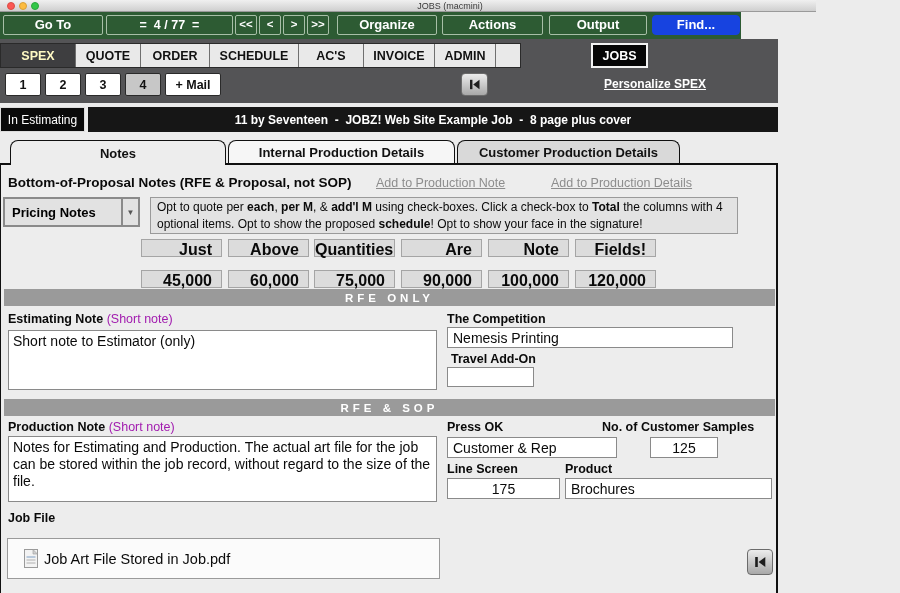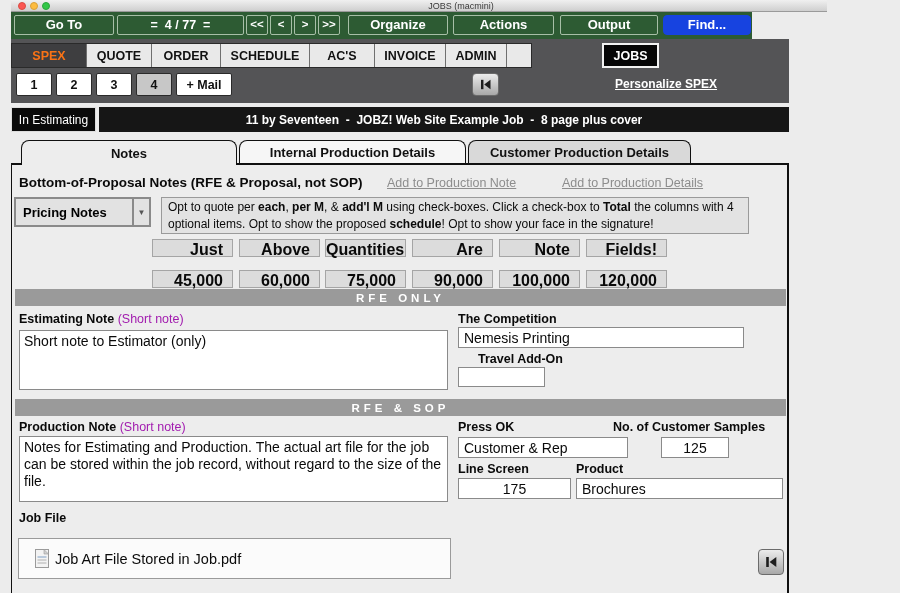--- a/index.html
+++ b/index.html
@@ -1,17 +1,17 @@
 <!DOCTYPE html>
 <html><head>
 <meta charset="utf-8">
 <style>
   * { margin:0; padding:0; box-sizing:border-box; }
   body { background:#ececec; font-family:"Liberation Sans", sans-serif; }
-  .screen { position:relative; width:816px; height:593px; background:#ececec; overflow:hidden;margin-left:11px; }
+  .screen { position:relative; width:816px; height:593px; background:#ececec; overflow:hidden; }
 
   
   .titlebar { position:absolute; left:0; top:0; width:900px; height:12px;
     background:linear-gradient(#f0f0f0,#cfcfcf); border-bottom:1px solid #9a9a9a; }
   .wtitle { position:absolute; left:0; top:1px; width:100%; text-align:center;
     font-size:9px; color:#3a3a3a; }
   .light { position:absolute; top:2px; width:8px; height:8px; border-radius:50%; }
   .light.red { left:7px; background:#fc5753; border:1px solid #d94c44; }
   .light.yellow { left:19px; background:#fdbc40; border:1px solid #d8a038; }
   .light.green { left:31px; background:#33c748; border:1px solid #2aa63d; }
@@ -25,21 +25,21 @@
     color:#fff; font-weight:bold; font-size:12.5px; text-align:center; line-height:18px; white-space:pre; }
   .tnav { font-size:11.5px; line-height:17px; }
   .tfind { background:#1743e0; border:1px solid #1743e0; border-radius:4px; }
 
   
   .tabbar { position:absolute; left:0; top:39px; width:778px; height:64px; background:#545456; }
   .maintabs { position:absolute; left:0; top:4px; height:25px; display:flex; border:1px solid #2a2a2a; background:#e9e9e9; }
   .mtab { height:100%; display:flex; align-items:center; justify-content:center;
     font-size:12.5px; font-weight:bold; color:#111; border-left:1px solid #6f6f6f; }
   .mtab:first-child { border-left:none; }
-  .mtab.sel { background:#3e3e40; color:#f97316; }
+  .mtab.sel { background:#3e3e40; color:#fef9c3; }
   .helptab { position:absolute; left:591px; top:4px; width:57px; height:25px; background:#060606;
     border:2px solid #f2f2f2; color:#fff; font-weight:bold; font-size:12.5px;
     display:flex; align-items:center; justify-content:center; }
   .ptab { position:absolute; top:34px; height:23px; background:#fff; border:1px solid #2a2a2a;
     border-radius:2px; font-size:12.5px; font-weight:bold; color:#111;
     display:flex; align-items:center; justify-content:center; }
   .ptab.sel { background:#c7c7c7; }
   .skipbtn { background:linear-gradient(#ececec,#a8a8a8); border:1px solid #6b6b6b;
     border-radius:4px; display:flex; align-items:center; justify-content:center; }
   .personalize { position:absolute; left:604px; top:38px; color:#fff; font-weight:bold;
@@ -187,21 +187,21 @@
   <div class="qbox" style="left:575px;top:270px">120,000</div>
 
   <div class="secbar" style="top:289px">RFE ONLY</div>
 
   <div class="lbl" style="left:8px;top:312px"><span>Estimating Note</span><span class="hint"> (Short note)</span></div>
   <textarea class="notearea" style="left: 8px; top: 330px; width: 429px; height: 60px; font-size: 14px;">Short note to Estimator (only)</textarea>
 
   <div class="lbl" style="left:447px;top:312px">The Competition</div>
   <input class="field" style="left: 447px; top: 327px; width: 286px; height: 21px;" value="Nemesis Printing">
 
-  <div class="lbl" style="left:467px;top:352px">Travel Add-On</div>
+  <div class="lbl" style="left:451px;top:352px">Travel Add-On</div>
   <input class="field" style="left: 447px; top: 367px; width: 87px; height: 20px;" value="">
 
   <div class="secbar" style="top:399px">RFE &amp; SOP</div>
 
   <div class="lbl" style="left:8px;top:420px"><span>Production Note</span><span class="hint"> (Short note)</span></div>
   <textarea class="notearea" style="left: 8px; top: 436px; width: 429px; height: 66px; font-size: 14px;">Notes for Estimating and Production. The actual art file for the job can be stored within the job record, without regard to the size of the file.</textarea>
 
   <div class="lbl" style="left:447px;top:420px">Press OK</div>
   <input class="field" style="left: 447px; top: 437px; width: 170px; height: 21px;" value="Customer &amp; Rep">
 

